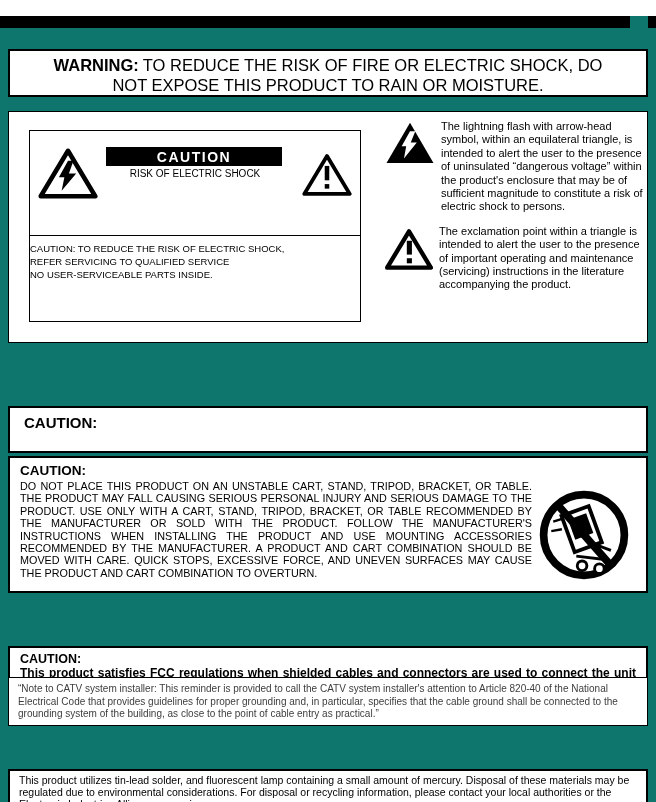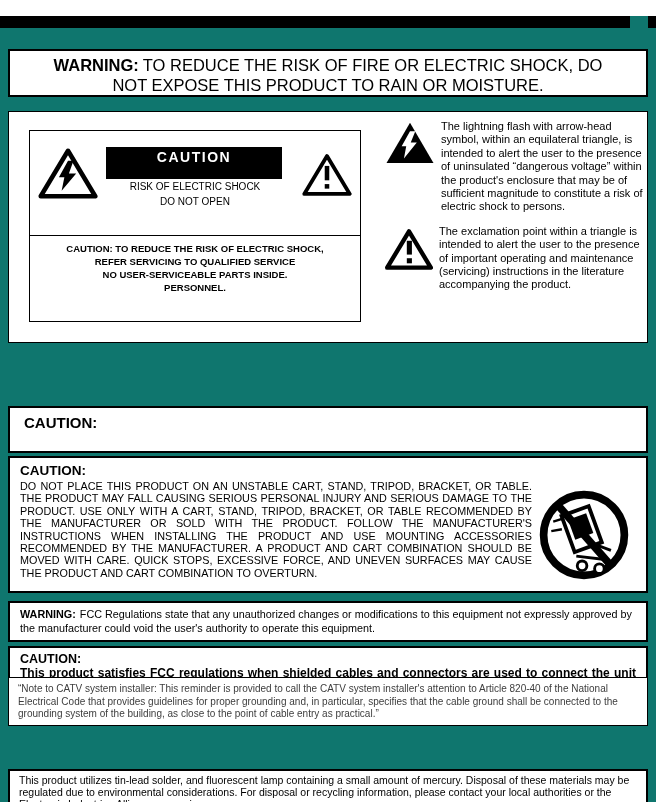--- a/index.html
+++ b/index.html
@@ -19,24 +19,24 @@
   .warning-box { top:33px; height:48px; text-align:center; font-size:16.5px; line-height:20px; padding-top:4px; }
   .warning-box .b { font-weight:bold; margin-right:4px; }
 
   
   .shock-panel { top:95px; height:232px; border-width:1px; }
   .inner-label { position:absolute; left:20px; top:18px; width:332px; height:192px; border:1px solid #000; }
   .inner-graphics { position:relative; height:104px; }
   .tri-left  { position:absolute; left:8px;  top:16px; width:60px; height:53px; }
   .tri-right { position:absolute; right:8px; top:22px; width:50px; height:44px; }
   .label-center { position:absolute; left:76px; top:16px; width:176px; }
-  .caution-bar { background:#000; color:#fff; font-weight:bold; font-size:14px; letter-spacing:1.5px; text-align:center; padding:2px 0 14px; }
+  .caution-bar { background:#000; color:#fff; font-weight:bold; font-size:14px; letter-spacing:1.5px; text-align:center; padding:2px 0 1px; }
   .risk-line { font-size:10px; line-height:12.5px; margin-top:2px; padding-left:2px;text-align:center; }
   .inner-divider { border-top:1px solid #000; height:0; }
-  .inner-lines { text-align:center; font-size:9.5px; line-height:13px; padding-top:6px;font-weight:bold; }
+  .inner-lines { font-size:9.5px; line-height:13px; padding-top:6px; }
 
   .notes-col { position:absolute; left:376px; top:8px; width:262px; }
   .note-row { display:flex; align-items:flex-start; margin-bottom:11px; }
   .note-icon { flex:0 0 auto; margin-right:6px; }
   .note-row p { margin:0; font-size:11px; line-height:13.4px; }
 
   
   .plug-box { top:390px; height:47px; display:flex; padding:6px 0 0 14px; }
   .plug-label { font-weight:bold; font-size:15px; margin-right:12px; white-space:nowrap; }
   .plug-text { font-size:14.5px; line-height:18px; }
@@ -85,36 +85,34 @@
       <div class="inner-graphics">
         <span class="tri-left">
           <svg viewBox="0 0 66 58">
             <path d="M33 4 L63 54 L3 54 Z" fill="#fff" stroke="#000" stroke-width="5" stroke-linejoin="round"></path>
             <polygon points="33,15 23,33 29,33 26,48 42,29 34,29 39,15" fill="#000"></polygon>
           </svg>
         </span>
         <div class="label-center">
           <div class="caution-bar">CAUTION</div>
           <div class="risk-line">RISK OF ELECTRIC SHOCK</div>
-          <div class="risk-line">DO NOT OPEN</div>
         </div>
         <span class="tri-right">
           <svg viewBox="0 0 66 58">
             <path d="M33 4 L63 54 L3 54 Z" fill="#fff" stroke="#000" stroke-width="5" stroke-linejoin="round"></path>
             <rect x="30" y="17" width="6" height="19" fill="#000"></rect>
             <rect x="30" y="41" width="6" height="6" fill="#000"></rect>
           </svg>
         </span>
       </div>
       <div class="inner-divider"></div>
       <div class="inner-lines">
         <div>CAUTION: TO REDUCE THE RISK OF ELECTRIC SHOCK,</div>
         <div>REFER SERVICING TO QUALIFIED SERVICE</div>
         <div>NO USER-SERVICEABLE PARTS INSIDE.</div>
-        <div>PERSONNEL.</div>
       </div>
     </div>
 
     <div class="notes-col">
       <div class="note-row">
         <span class="note-icon" style="width:50px;height:45px;">
           <svg viewBox="0 0 66 58">
             <path d="M33 3 L64 56 L2 56 Z" fill="#000"></path>
             <polygon points="33,14 22,34 28,34 25,50 42,29 34,29 40,14" fill="#fff"></polygon>
           </svg>
@@ -152,23 +150,20 @@
         </g>
         <line x1="64" y1="58" x2="80" y2="64" stroke="#000" stroke-width="3"></line>
         <line x1="44" y1="70" x2="78" y2="74" stroke="#000" stroke-width="3"></line>
         <circle cx="50" cy="80" r="5" fill="#fff" stroke="#000" stroke-width="3"></circle>
         <circle cx="68" cy="83" r="5" fill="#fff" stroke="#000" stroke-width="3"></circle>
         <line x1="24" y1="16" x2="82" y2="82" stroke="#000" stroke-width="8"></line>
       </svg>
     </span>
   </div>
 
-  <div class="box fccw-box">
-    <span class="b">WARNING:</span><span>FCC Regulations state that any unauthorized changes or modifications to this equipment not expressly approved by the manufacturer could void the user's authority to operate this equipment.</span>
-  </div>
 
   <div class="box fccc-box">
     <h3>CAUTION:</h3>
     <p>This product satisfies FCC regulations when shielded cables and connectors are used to connect the unit to other equipment. To prevent electromagnetic interference with electric appliances such as radios and televisions, use shielded cables and connectors for connections.</p>
   </div>
 
   <div class="box catv-box">
     <p>“Note to CATV system installer: This reminder is provided to call the CATV system installer's attention to Article 820-40 of the National Electrical Code that provides guidelines for proper grounding and, in particular, specifies that the cable ground shall be connected to the grounding system of the building, as close to the point of cable entry as practical.”</p>
   </div>
 

